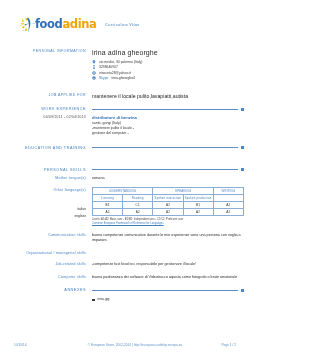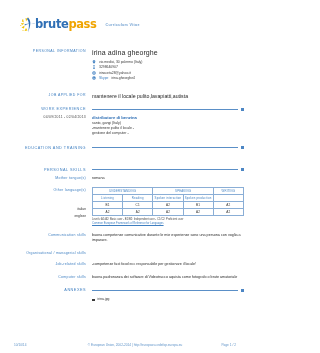--- a/index.html
+++ b/index.html
@@ -286,21 +286,21 @@
             <circle cx="6" cy="6" r="1.1"></circle>
             <circle cx="1.6" cy="17" r="1"></circle>
             <circle cx="16" cy="1.6" r="1"></circle>
             <circle cx="6" cy="27" r="1"></circle>
           </g>
           <path d="M13 3 C17 7, 20 14, 16 31 C22 16, 22 8, 17 2 Z" fill="#2f6fb5"></path>
           <path d="M10 17 C16 13, 24 12, 31 14 C23 12, 15 13, 9 15 Z" fill="#2f6fb5"></path>
         </svg>
       </span>
       <span class="logo-text">
-        <span class="euro">brute</span><span class="pass">pass</span>
+        <span class="euro">food</span><span class="pass">adina</span>
       </span>
     </div>
     <div class="doc-type">Curriculum Vitae</div>
   </div>
 
   <div class="sp8"></div>
 
   <div class="row">
     <div class="label caps">PERSONAL INFORMATION</div>
     <div class="value">

